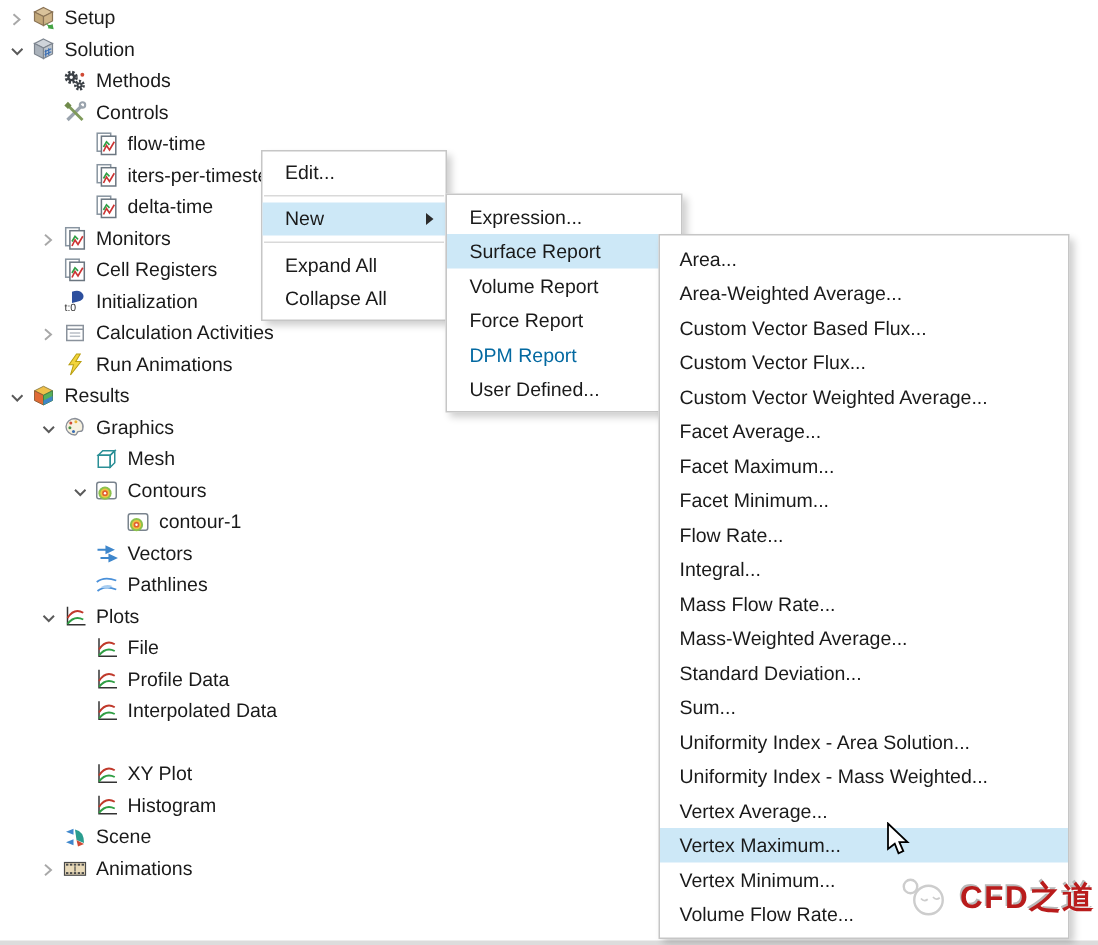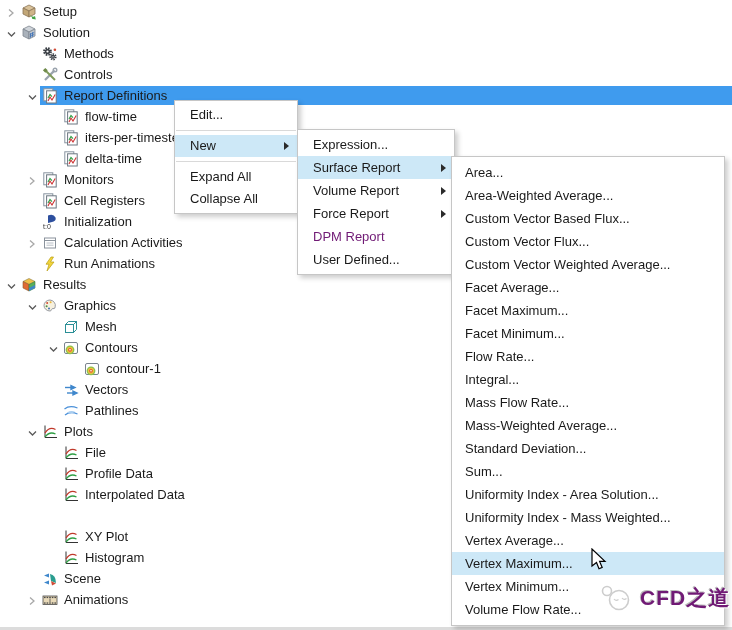--- a/index.html
+++ b/index.html
@@ -18,38 +18,38 @@
   .ticon{width:16px;height:16px;margin-right:6px;flex:none}
   .ticon svg{width:16px;height:16px;display:block}
   .tlabel{white-space:nowrap}
   
   .menu{
     position:absolute;background:#fff;border:1px solid #c6c6c6;
     box-shadow:3px 3px 5px rgba(0,0,0,.2);padding:3px 0;font-size:13px;z-index:5;
   }
   .menu-item{position:relative;white-space:nowrap;padding:0 26px 0 15px}
   .menu-item.hl{background:var(--mhl,#cde8f7)}
-  .menu-item.disabled{color:#701a75}
+  .menu-item.disabled{color:#0369a1}
   .menu-sep{height:1px;background:#d9d9d9;margin:4px 1px}
   .subarrow{
     position:absolute;right:8px;top:50%;transform:translateY(-50%);
     width:0;height:0;border-left:5px solid #2b2b2b;
     border-top:4px solid transparent;border-bottom:4px solid transparent;
   }
   #menu-context{left:174px;top:100px;width:122px;z-index:6}
   #menu-context .menu-item{height:22px;line-height:22px}
   #menu-new{left:297px;top:129px;width:156px;z-index:7}
   #menu-new .menu-item{height:23px;line-height:23px}
-  #menu-surface{left:451px;top:156px;width:272px;z-index:8;padding:4px 0}
+  #menu-surface{left:439px;top:156px;width:272px;z-index:8;padding:4px 0}
   #menu-surface .menu-item{height:23px;line-height:23px;padding-left:13px}
   
   #cursor{position:absolute;left:588px;top:548px;z-index:20;pointer-events:none}
   #watermark{
     position:absolute;left:598px;top:582px;z-index:9;display:flex;align-items:center;
-    color:#701a75;font-size:21px;font-weight:bold;letter-spacing:1px;
+    color:#b91c1c;font-size:21px;font-weight:bold;letter-spacing:1px;
     text-shadow:1px 1px 0 #fff,-1px -1px 0 #b9b9b9;
   }
   #watermark svg{margin-right:6px}
   #bottom-strip{position:absolute;left:0;bottom:0;width:100%;height:3px;background:#dcdcdc;z-index:1}
 </style>
 </head>
 <body>
 
 <div id="tree">
     <div class="trow">
@@ -113,38 +113,20 @@
       <div class="tcontent">
         <span class="ticon">
           <svg viewBox="0 0 16 16">
             <line x1="3" y1="13" x2="12.6" y2="3.4" stroke="#9aa3ad" stroke-width="2.2"></line>
             <circle cx="13" cy="3" r="1.8" fill="none" stroke="#9aa3ad" stroke-width="1.4"></circle>
             <line x1="3.5" y1="3.5" x2="13" y2="13" stroke="#7f9a5a" stroke-width="1.9"></line>
             <rect x="1.6" y="1.6" width="3.4" height="3.4" fill="#6f8a4a" transform="rotate(45 3.3 3.3)"></rect>
           </svg>
         </span>
         <span class="tlabel">Controls</span>
-      </div>
-    </div>
-    <div class="trow selected">
-      <span class="chev" style="margin-left: 24px;">
-        <svg viewBox="0 0 16 16" fill="none" stroke="#5a5a5a" stroke-width="1.3">
-          <polyline points="5,6.5 8.5,10 12,6.5"></polyline>
-        </svg>
-      </span>
-      <div class="tcontent">
-        <span class="ticon">
-          <svg viewBox="0 0 16 16">
-            <rect x="1.8" y="0.8" width="9" height="12" fill="#fff" stroke="#8894a0"></rect>
-            <rect x="4.6" y="2.8" width="9.6" height="12.2" fill="#fff" stroke="#6b7680"></rect>
-            <polyline points="6,13 8,9 10,12 13.2,6.5" stroke="#cc3333" fill="none" stroke-width="1.1"></polyline>
-            <polyline points="6,10 8,6.5 10,8.6" stroke="#2f9e44" fill="none" stroke-width="1.1"></polyline>
-          </svg>
-        </span>
-        <span class="tlabel">Report Definitions</span>
       </div>
     </div>
     <div class="trow">
       <span class="chev" style="margin-left: 45px;"></span>
       <div class="tcontent">
         <span class="ticon">
           <svg viewBox="0 0 16 16">
             <rect x="1.8" y="0.8" width="9" height="12" fill="#fff" stroke="#8894a0"></rect>
             <rect x="4.6" y="2.8" width="9.6" height="12.2" fill="#fff" stroke="#6b7680"></rect>
             <polyline points="6,13 8,9 10,12 13.2,6.5" stroke="#cc3333" fill="none" stroke-width="1.1"></polyline>

